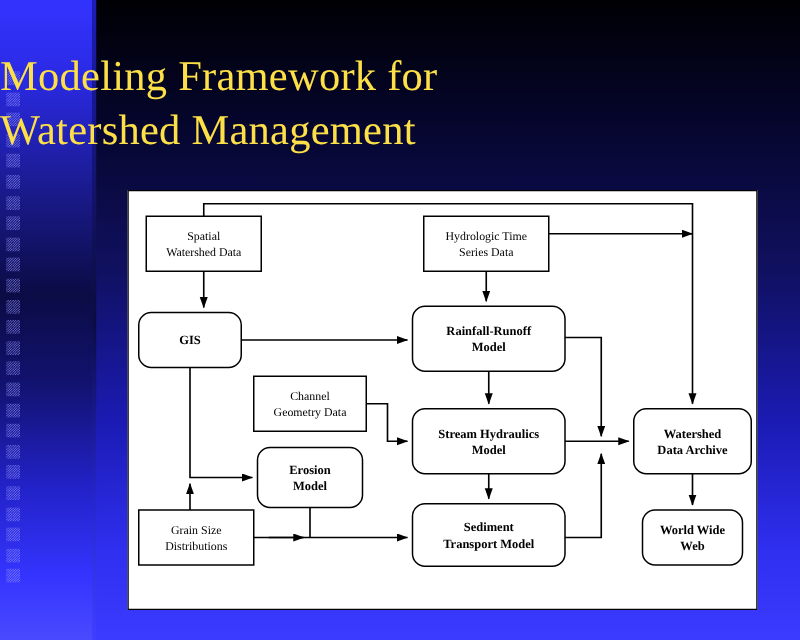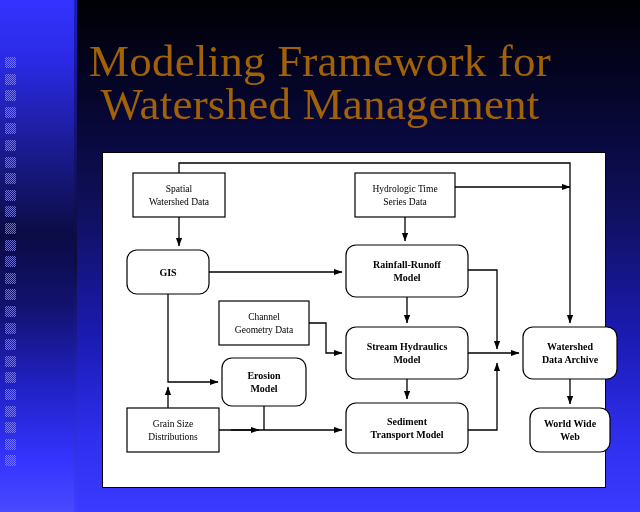--- a/index.html
+++ b/index.html
@@ -61,39 +61,38 @@
     background-size: 2px 2px;
     background-position: 0 0, 1px 1px;
     opacity: .75;
   }
   
   #title {
     position: absolute;
     left: 0;
     top: 40px;
     width: 640px;
-    text-align: center;
-    color: #a16207;
-    font-size: 45px;
+    text-align: left;
+    color: #fde047;
+    font-size: 34px;
     line-height: 43px;
     font-family: "Liberation Serif", "DejaVu Serif", serif;
     letter-spacing: .2px;
     white-space: pre-line;
   }
   
   #panel {
     position: absolute;
     left: 102px;
     top: 152px;
     width: 504px;
     height: 336px;
     background: #ffffff;
     border: 1px solid #000000;
     box-sizing: border-box;
-    padding-left: 16px;
   }
   #panel svg { display: block; }
   .node-label {
     font-family: "Liberation Serif", "DejaVu Serif", serif;
     fill: #000;
     text-anchor: middle;
   }
   .node-label.plain { font-size: 9.5px; }
   .node-label.bold { font-size: 10px; font-weight: bold; }
   .box-rect { fill: #ffffff; stroke: #000000; stroke-width: 1.2; }

